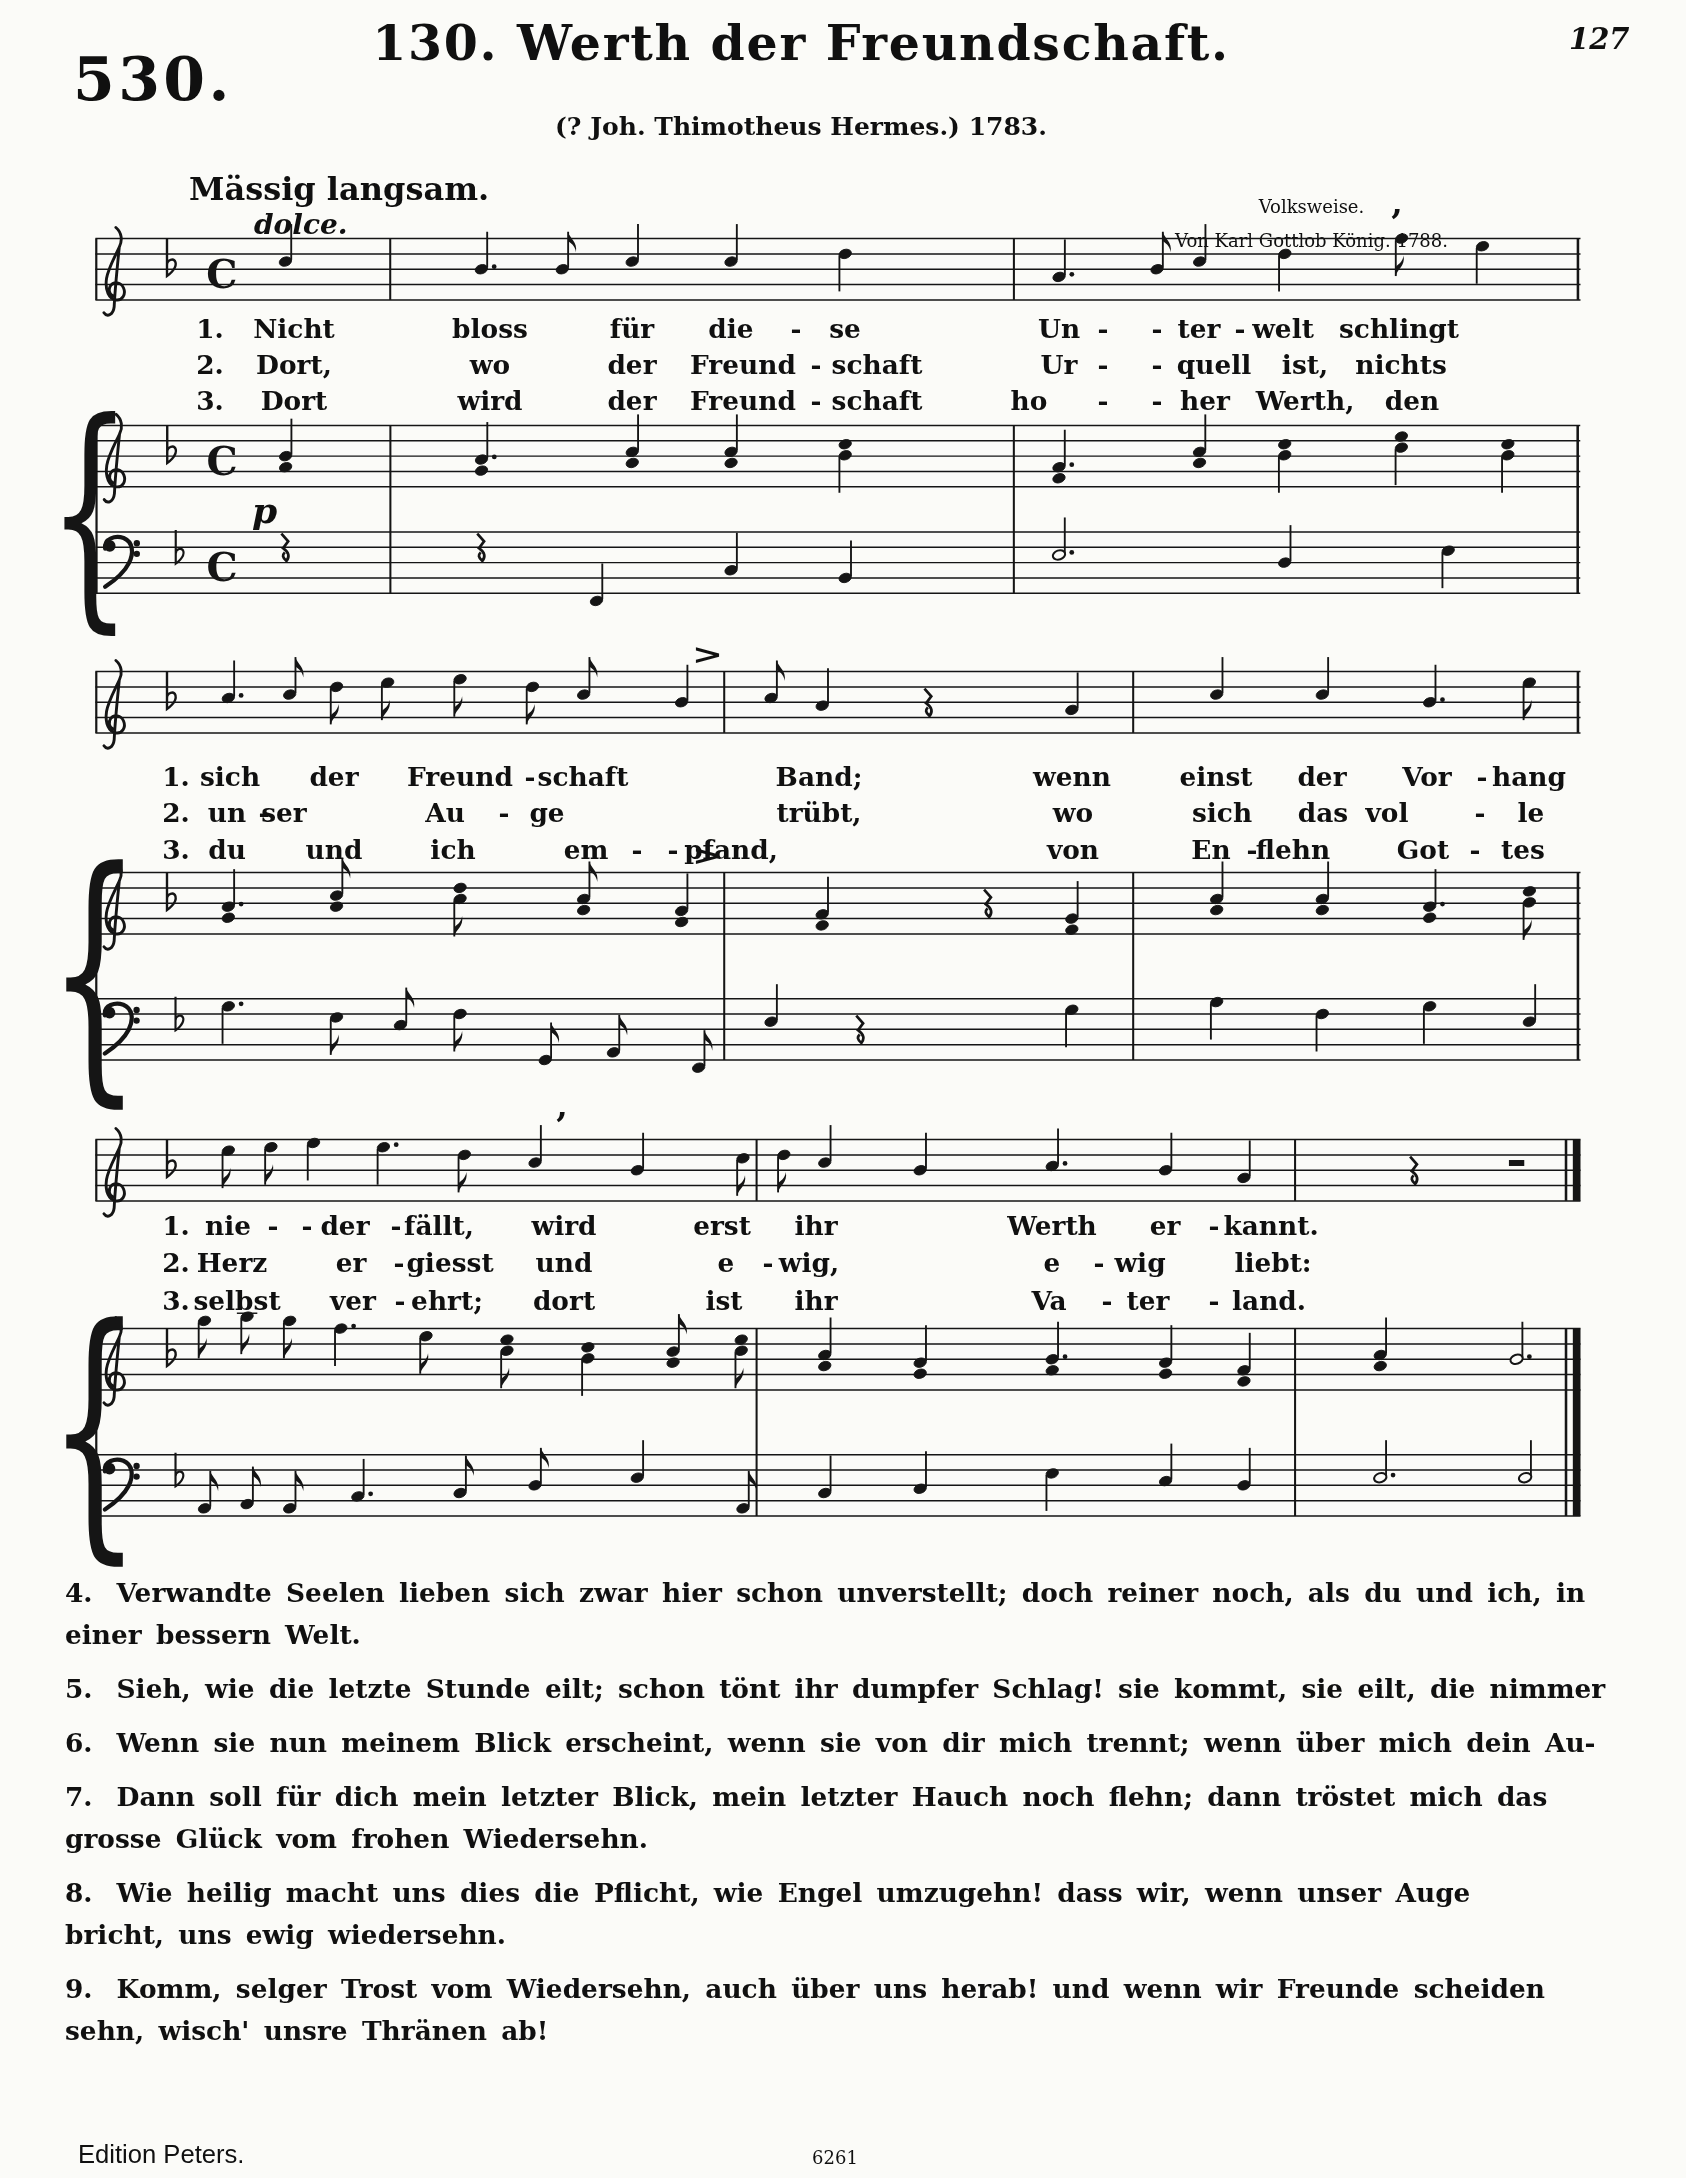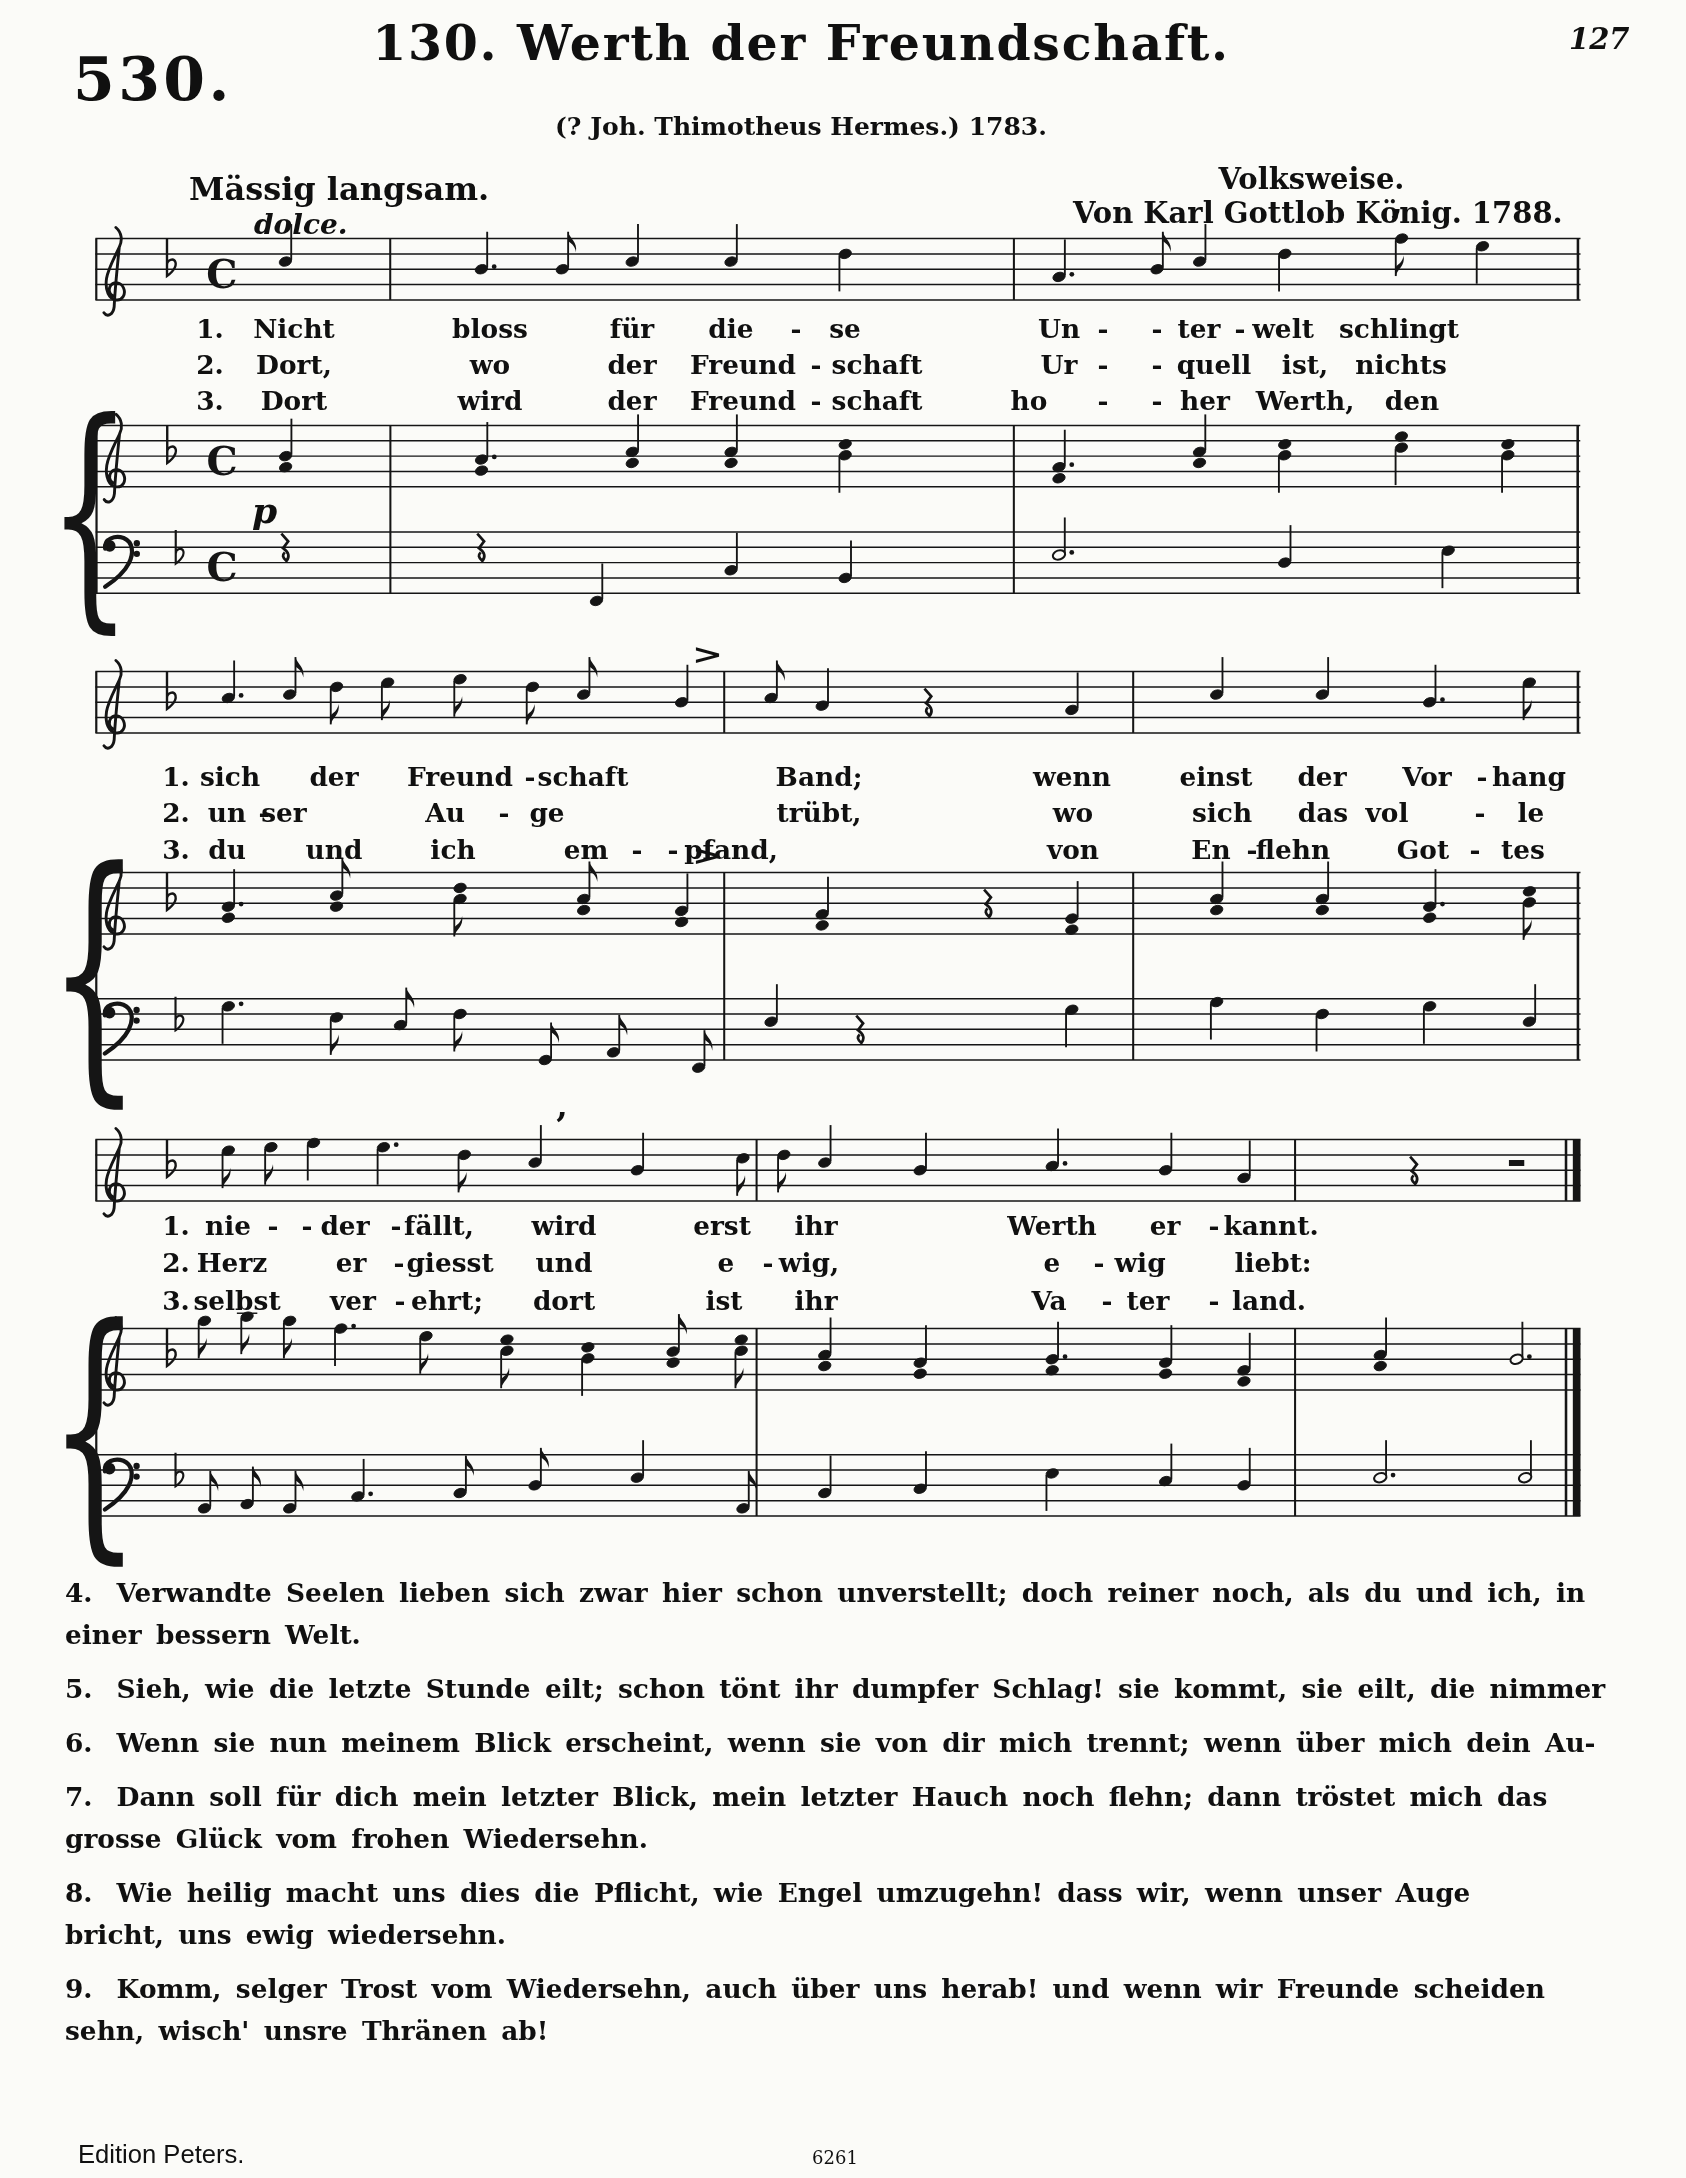--- a/index.html
+++ b/index.html
@@ -6,21 +6,21 @@
   .page{
     position:relative; width:1687px; height:2179px; margin:0 auto;
     background:#fbfbf8; color:#101010;
     font-family:"DejaVu Serif", serif; overflow:hidden;
   }
   .abs{position:absolute; white-space:nowrap;}
   .pagenum{left:1569px; top:22px; font-size:29px; font-weight:bold; font-style:italic;}
   .opus{left:73px; top:44px; font-size:60px; font-weight:bold; letter-spacing:3.4px;}
   .title{left:256px; top:13.6px; width:1090px; text-align:center; font-size:49px; font-weight:bold; margin:0; letter-spacing:1.7px;}
   .subtitle{left:256px; top:112px; width:1090px; text-align:center; font-size:25px; font-weight:bold;}
-  .attr{left:1073px; width:477px; text-align:center; font-size:29px; font-weight:bold;}
+  .attr{left:1073px; width:477px; text-align:center; font-size:18px; font-weight:normal;margin-top:34px;}
   .attr1{top:162px;}
   .attr2{top:196px;}
   .tempo{left:189px; top:170px; font-size:32px; font-weight:bold;}
   .dolce{left:254px; top:208px; font-size:28px; font-weight:bold; font-style:italic;}
   .dyn{left:252px; top:489px; font-size:36px; font-weight:bold; font-style:italic;}
   .breath{font-size:36px; font-weight:bold;}
   .accent{font-size:37px; font-weight:bold; transform:scaleY(.75); letter-spacing:0;}
   .staff-svg{position:absolute; left:0; overflow:visible;}
   .brace{position:absolute; font-family:"DejaVu Serif",serif; line-height:1; transform-origin:0 0; font-weight:normal; color:#151515;}
   .lyrow{position:absolute; left:0; width:1687px; height:37px;}

